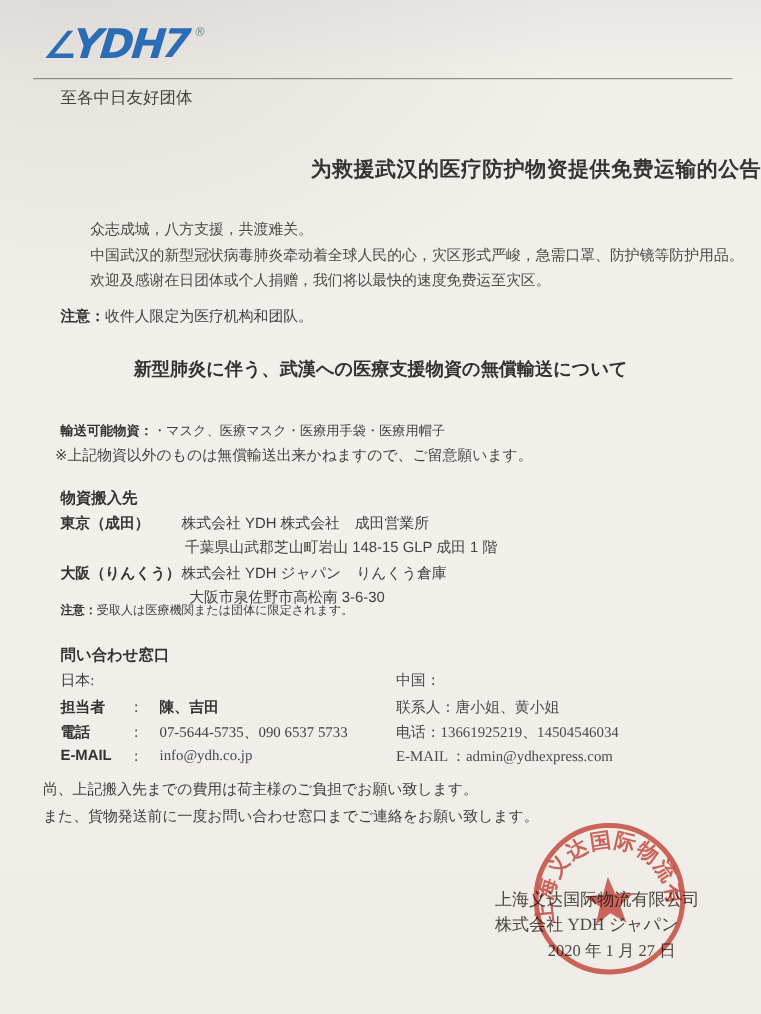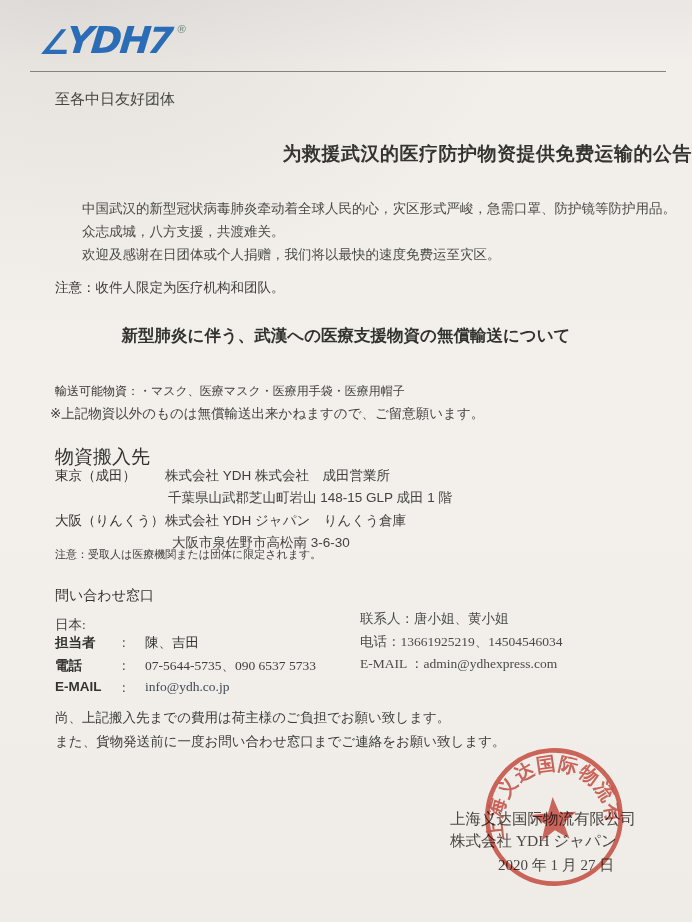--- a/index.html
+++ b/index.html
@@ -23,49 +23,49 @@
     transform:skewX(-6deg);line-height:1;}
   .logo .lg{font-size:37px;letter-spacing:-2px;}
   .logo .left{font-size:34px;margin-right:-2px;}
   .logo .right{font-size:36px;margin-left:-1px;}
   .reg{font-size:11px;font-style:normal;font-weight:normal;color:#6e8b85;
        margin:0 0 24px 4px;letter-spacing:0;}
   .rule{left:30px;top:71px;width:636px;height:0;border-top:1.4px solid #85827e;}
 
   .serif{font-family:"Liberation Serif","DejaVu Serif",serif;}
   .sans{font-family:"Liberation Sans","DejaVu Sans",sans-serif;}
-  .b{font-weight:normal;color:#34332f;}
+  .b{font-weight:bold;color:#34332f;}
 
-  .salutation{left:55px;top:90px;font-size:15px;color:#45443f;}
+  .salutation{left:55px;top:80px;font-size:15px;color:#45443f;}
   .title-cn{left:0;top:141px;width:100%;text-align:right;font-size:19px;
     font-weight:bold;color:#353430;letter-spacing:.5px;}
   .para{left:55px;top:197px;width:590px;font-size:13.5px;line-height:23px;color:#4a4944;}
   .para div{text-indent:2em;white-space:nowrap;}
   .notice-cn{left:55px;top:279px;font-size:13.5px;}
   .title-jp{left:0;top:325px;width:100%;text-align:center;font-size:16.5px;
     font-weight:bold;color:#33322e;}
   .goods1{left:55px;top:383px;font-size:12px;}
   .goods2{left:50px;top:405px;font-size:13.5px;color:#44433f;}
-  .dl-head{left:55px;top:444px;font-size:19px;}
+  .dl-head{left:55px;top:444px;font-size:14px;}
   .row{font-size:13.5px;}
   .place{position:absolute;left:55px;width:110px;}
   .comp{position:absolute;left:165px;white-space:nowrap;}
   .addr1{left:168px;top:489px;font-size:13.5px;color:#44433f;}
   .addr2{left:172px;top:534px;font-size:13.5px;color:#44433f;}
   .dl-note{left:55px;top:547px;font-size:11px;}
   .ct-head{left:55px;top:587px;font-size:14px;}
   .col-jp{left:55px;top:610px;width:300px;font-size:13.5px;}
   .col-cn{left:360px;top:610px;width:300px;font-size:13.5px;}
   .crow{display:flex;height:22.5px;align-items:flex-start;}
   .clabel{width:62px;font-family:"Liberation Sans","DejaVu Sans",sans-serif;
           font-weight:bold;color:#34332f;}
   .csep{width:28px;color:#55544f;}
   .email-link{color:#3f4a55;}
   .china-line{height:22.5px;color:#4a4a48;}
-  .closing{left:55px;top:706px;font-size:13.5px;line-height:24px;color:#3e3d39;}
+  .closing{left:39px;top:706px;font-size:13.5px;line-height:24px;color:#3e3d39;}
   .sig{left:450px;top:808px;font-size:15.5px;line-height:22px;color:#4a4641;}
   .sig .date{font-size:15px;margin-left:48px;margin-top:2px;}
   .stamp{left:476px;top:744px;width:156px;height:146px;opacity:.82;
          mix-blend-mode:multiply;transform:rotate(-4deg);}
 </style>
 </head>
 <body>
 
 <div class="page">
 
@@ -74,22 +74,22 @@
     <span class="lg">YDH</span>
     <span class="lg right">7</span>
     <span class="reg">®</span>
   </div>
   <div class="abs rule"></div>
 
   <div class="abs salutation serif">至各中日友好团体</div>
   <div class="abs title-cn serif">为救援武汉的医疗防护物资提供免费运输的公告</div>
 
   <div class="abs para serif">
+    <div>众志成城，八方支援，共渡难关。</div>
     <div>中国武汉的新型冠状病毒肺炎牵动着全球人民的心，灾区形式严峻，急需口罩、防护镜等防护用品。</div>
-    <div>众志成城，八方支援，共渡难关。</div>
     <div>欢迎及感谢在日团体或个人捐赠，我们将以最快的速度免费运至灾区。</div>
   </div>
 
   <div class="abs notice-cn serif">
     <span class="b sans">注意：</span><span>收件人限定为医疗机构和团队。</span>
   </div>
 
   <div class="abs title-jp sans">新型肺炎に伴う、武漢への医療支援物資の無償輸送について</div>
 
   <div class="abs goods1 sans">
@@ -111,41 +111,42 @@
   </div>
   <div class="abs addr2 sans">大阪市泉佐野市高松南 3-6-30</div>
 
   <div class="abs dl-note sans">
     <span class="b">注意：</span><span>受取人は医療機関または団体に限定されます。</span>
   </div>
 
   <div class="abs ct-head sans b">問い合わせ窓口</div>
 
   <div class="abs col-jp">
-    <div class="crow serif" style="height:24px;align-items:flex-end;">
+    <div class="crow serif" style="height:24px;">
       <span>日本:</span>
     </div>
     <div class="crow">
       <span class="clabel">担当者</span>
       <span class="csep">：</span>
       <span class="b">陳、吉田</span>
     </div>
     <div class="crow">
       <span class="clabel">電話</span>
       <span class="csep">：</span>
       <span>07-5644-5735、090 6537 5733</span>
     </div>
     <div class="crow">
       <span class="clabel">E-MAIL</span>
       <span class="csep">：</span>
       <a class="email-link">info@ydh.co.jp</a>
     </div>
   </div>
 
   <div class="abs col-cn serif">
+    <div class="china-line" style="height:24px;">中国：</div>
     <div class="china-line">联系人：唐小姐、黄小姐</div>
     <div class="china-line">电话：13661925219、14504546034</div>
     <div class="china-line">E-MAIL ：admin@ydhexpress.com</div>
   </div>
 
   <div class="abs closing sans">
     <div>尚、上記搬入先までの費用は荷主様のご負担でお願い致します。</div>
     <div>また、貨物発送前に一度お問い合わせ窓口までご連絡をお願い致します。</div>
   </div>
 

